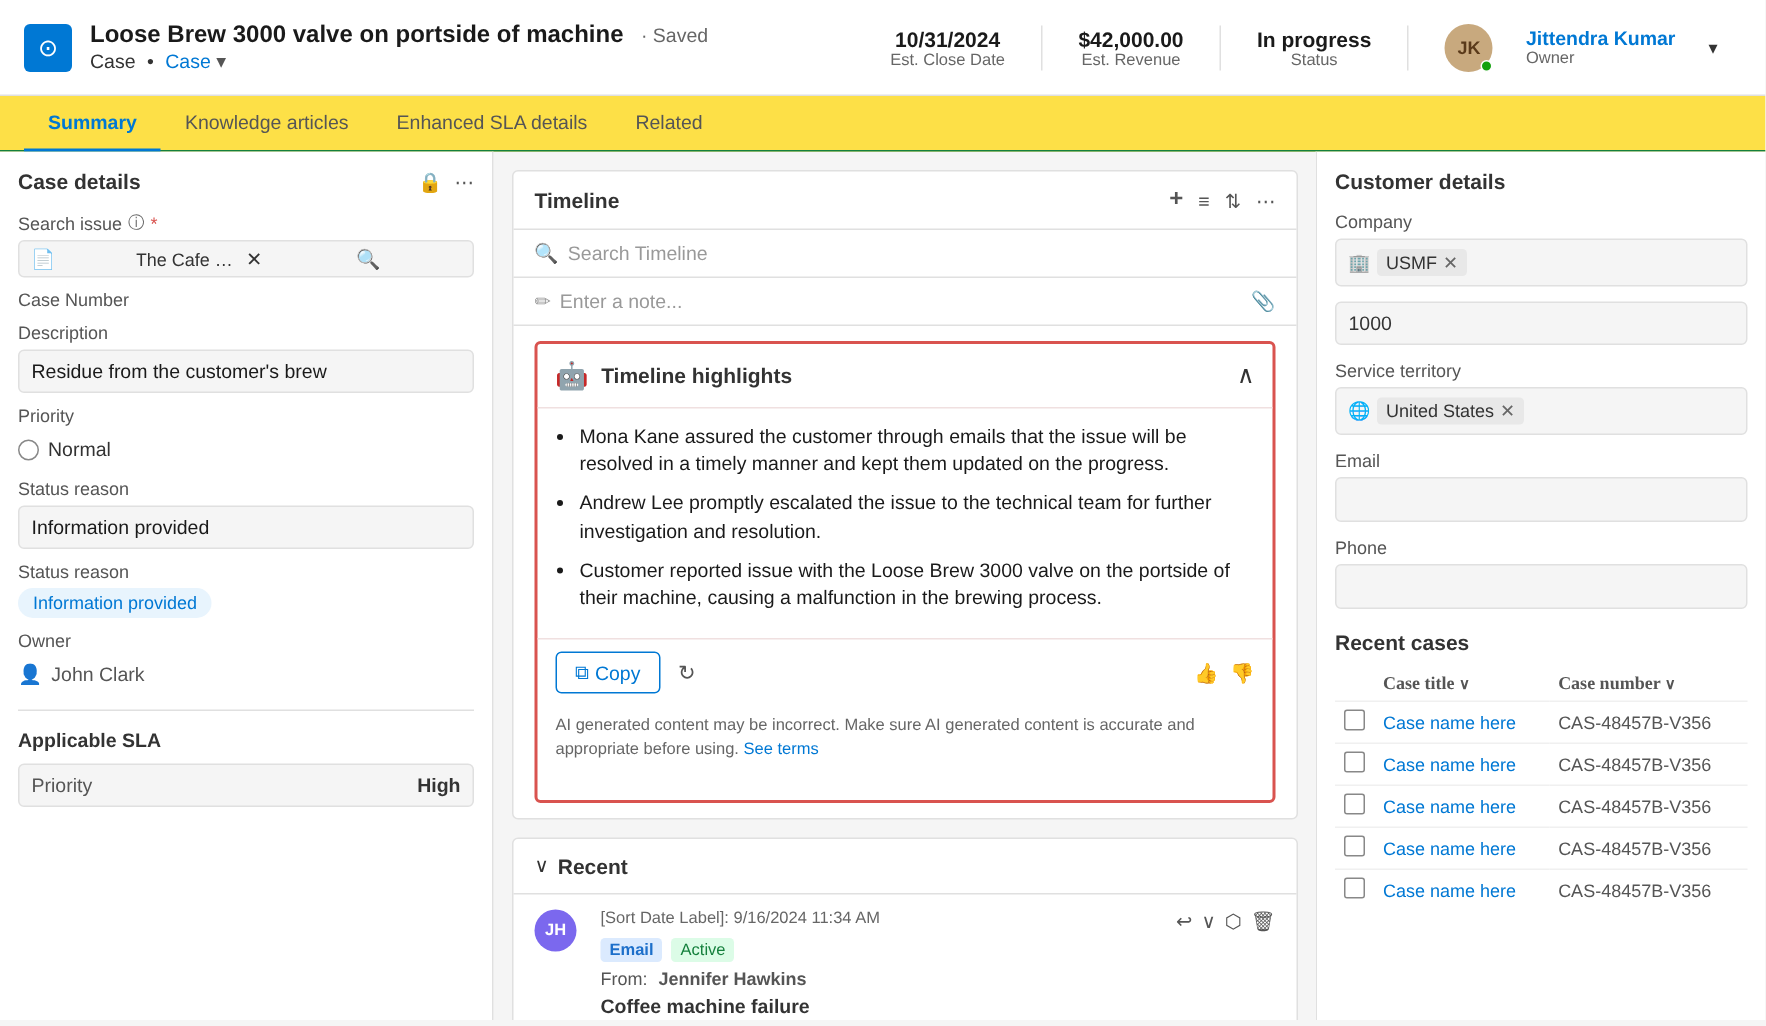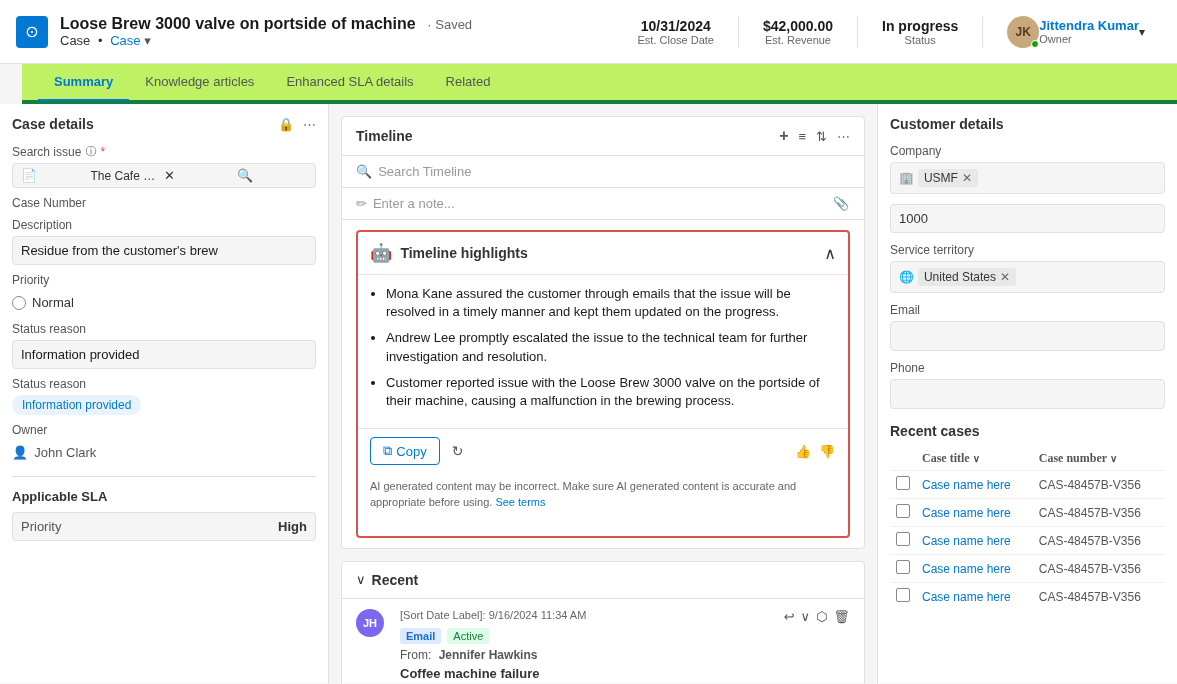--- a/index.html
+++ b/index.html
@@ -21,35 +21,34 @@
       display: flex; align-items: center; justify-content: center;
       color: white; font-size: 16px; margin-right: 12px; flex-shrink: 0;
     }
     .top-bar-title { flex: 1; }
     .top-bar-title h1 { font-size: 16px; font-weight: 600; color: #1a1a1a; display: inline; }
     .top-bar-meta { display: flex; align-items: center; gap: 24px; margin-right: 16px; }
     .meta-item { text-align: center; }
     .meta-item .meta-value { font-size: 14px; font-weight: 600; color: #1a1a1a; }
     .meta-item .meta-label { font-size: 11px; color: #666; }
     .meta-divider { width: 1px; height: 30px; background: #e0e0e0; }
-    .owner-section { display: flex; align-items: center; gap: 0; cursor: pointer; }
+    .owner-section { display: flex; align-items: center; gap: 22px; cursor: pointer; }
     .owner-avatar { width: 32px; height: 32px; border-radius: 50%; background: #c8a97e; display: flex; align-items: center; justify-content: center; font-size: 12px; font-weight: 600; color: #5a3a1a; position: relative; }
     .owner-avatar .online-dot { width: 8px; height: 8px; background: #13a10e; border-radius: 50%; position: absolute; bottom: 0; right: 0; border: 1px solid white; }
     .owner-name { font-size: 13px; font-weight: 600; color: #0078d4; }
     .owner-role { font-size: 11px; color: #666; }
     .chevron-down { color: #333; font-size: 12px; }
 
     
     .nav-tabs {
-      background: #bef264;
-      border-bottom: 4px solid #15803d;
+      background: #fde047;
+      border-bottom: 1px solid #15803d;
       padding: 0 16px;
       display: flex;
       gap: 0;
-      margin-left: 22px;
     }
     .nav-tab {
       padding: 10px 16px;
       cursor: pointer;
       font-size: 13px;
       color: #555;
       border-bottom: 2px solid transparent;
       margin-bottom: -1px;
     }
     .nav-tab.active { color: #0078d4; border-bottom-color: #0078d4; font-weight: 600; }

